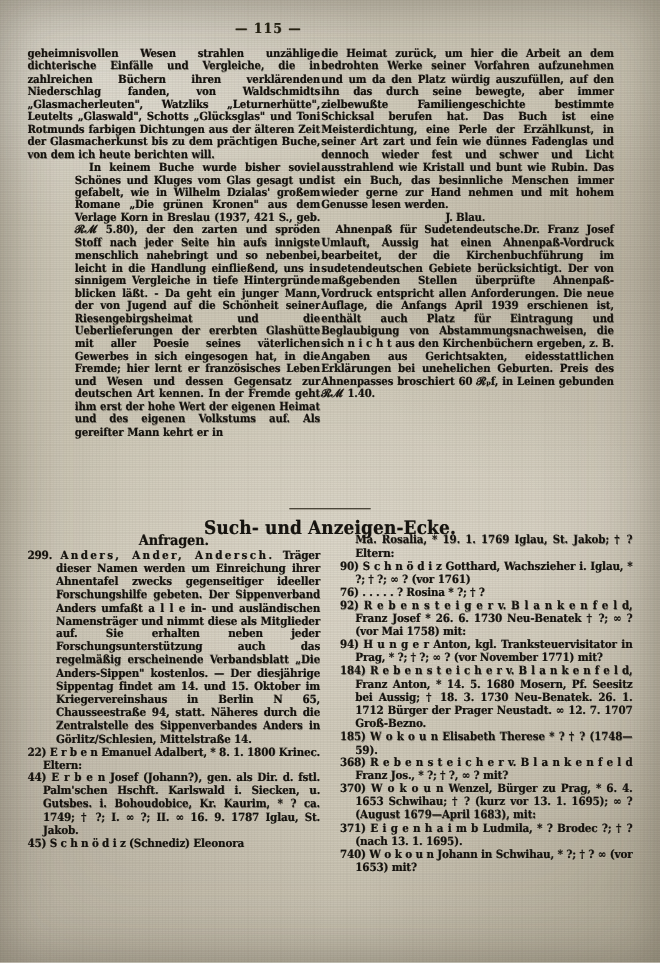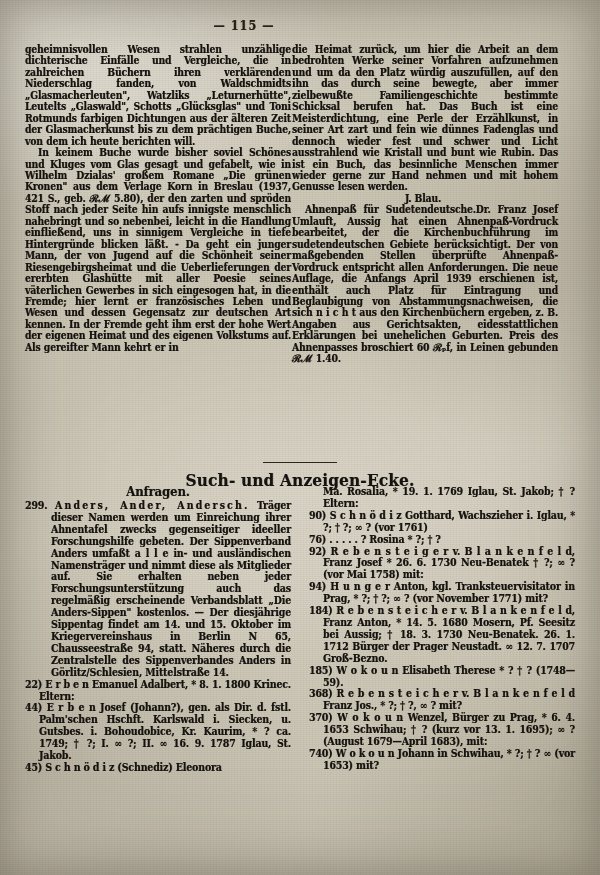--- a/index.html
+++ b/index.html
@@ -60,21 +60,21 @@
   .col{width:266px;}
 
   p.body{
     margin:0 0 0 0;
     font-size:10.2px;
     line-height:11.45px;
     text-align:justify;
     text-justify:inter-word;
     word-spacing:.3px;
   }
-  p.body + p.body{margin-top:0;}
+  p.body + p.body{margin-top:0;margin-left:43px;}
   .ind{text-indent:13px;}
 
   .sig{
     text-align:center;font-size:10.2px;line-height:11.45px;
     padding-right:4px;
   }
 
   .rule{
     width:74px;height:0;border-top:1.6px solid #2a251a;
     margin:7px auto 7px auto;
@@ -156,20 +156,21 @@
     <div class="col">
       <p class="entry fr" style="padding-left:14px;">Ma. Rosalia, * 19. 1. 1769 Iglau, St. Jakob; † ? Eltern:</p>
       <p class="entry fr hang2">90) S c h n ö d i z Gotthard, Wachszieher i. Iglau, * ?; † ?; ∞ ? (vor 1761)</p>
       <p class="entry fr hang2">76) . . . . . ? Rosina * ?; † ?</p>
       <p class="entry fr hang2">92) R e b e n s t e i g e r  v.  B l a n k e n f e l d, Franz Josef * 26. 6. 1730 Neu-Benatek † ?; ∞ ? (vor Mai 1758) mit:</p>
       <p class="entry fr hang2">94) H u n g e r Anton, kgl. Tranksteuervisitator in Prag, * ?; † ?; ∞ ? (vor November 1771) mit?</p>
       <p class="entry fr hang2">184) R e b e n s t e i c h e r  v.  B l a n k e n f e l d, Franz Anton, * 14. 5. 1680 Mosern, Pf. Seesitz bei Aussig; † 18. 3. 1730 Neu-Benatek. 26. 1. 1712 Bürger der Prager Neustadt. ∞ 12. 7. 1707 Groß-Bezno.</p>
       <p class="entry fr hang2">185) W o k o u n Elisabeth Therese * ? † ? (1748—59).</p>
       <p class="entry fr hang2">368) R e b e n s t e i c h e r  v.  B l a n k e n f e l d Franz Jos., * ?; † ?, ∞ ? mit?</p>
       <p class="entry fr hang2">370) W o k o u n Wenzel, Bürger zu Prag, * 6. 4. 1653 Schwihau; † ? (kurz vor 13. 1. 1695); ∞ ? (August 1679—April 1683), mit:</p>
+      <p class="entry fr hang2">371) E i g e n h a i m b Ludmila, * ? Brodec ?; † ? (nach 13. 1. 1695).</p>
       <p class="entry fr hang2">740) W o k o u n Johann in Schwihau, * ?; † ? ∞ (vor 1653) mit?</p>
     </div>
 
   </div>
 
 </div>
 
 <div class="vign"></div>
 
 </body></html>

